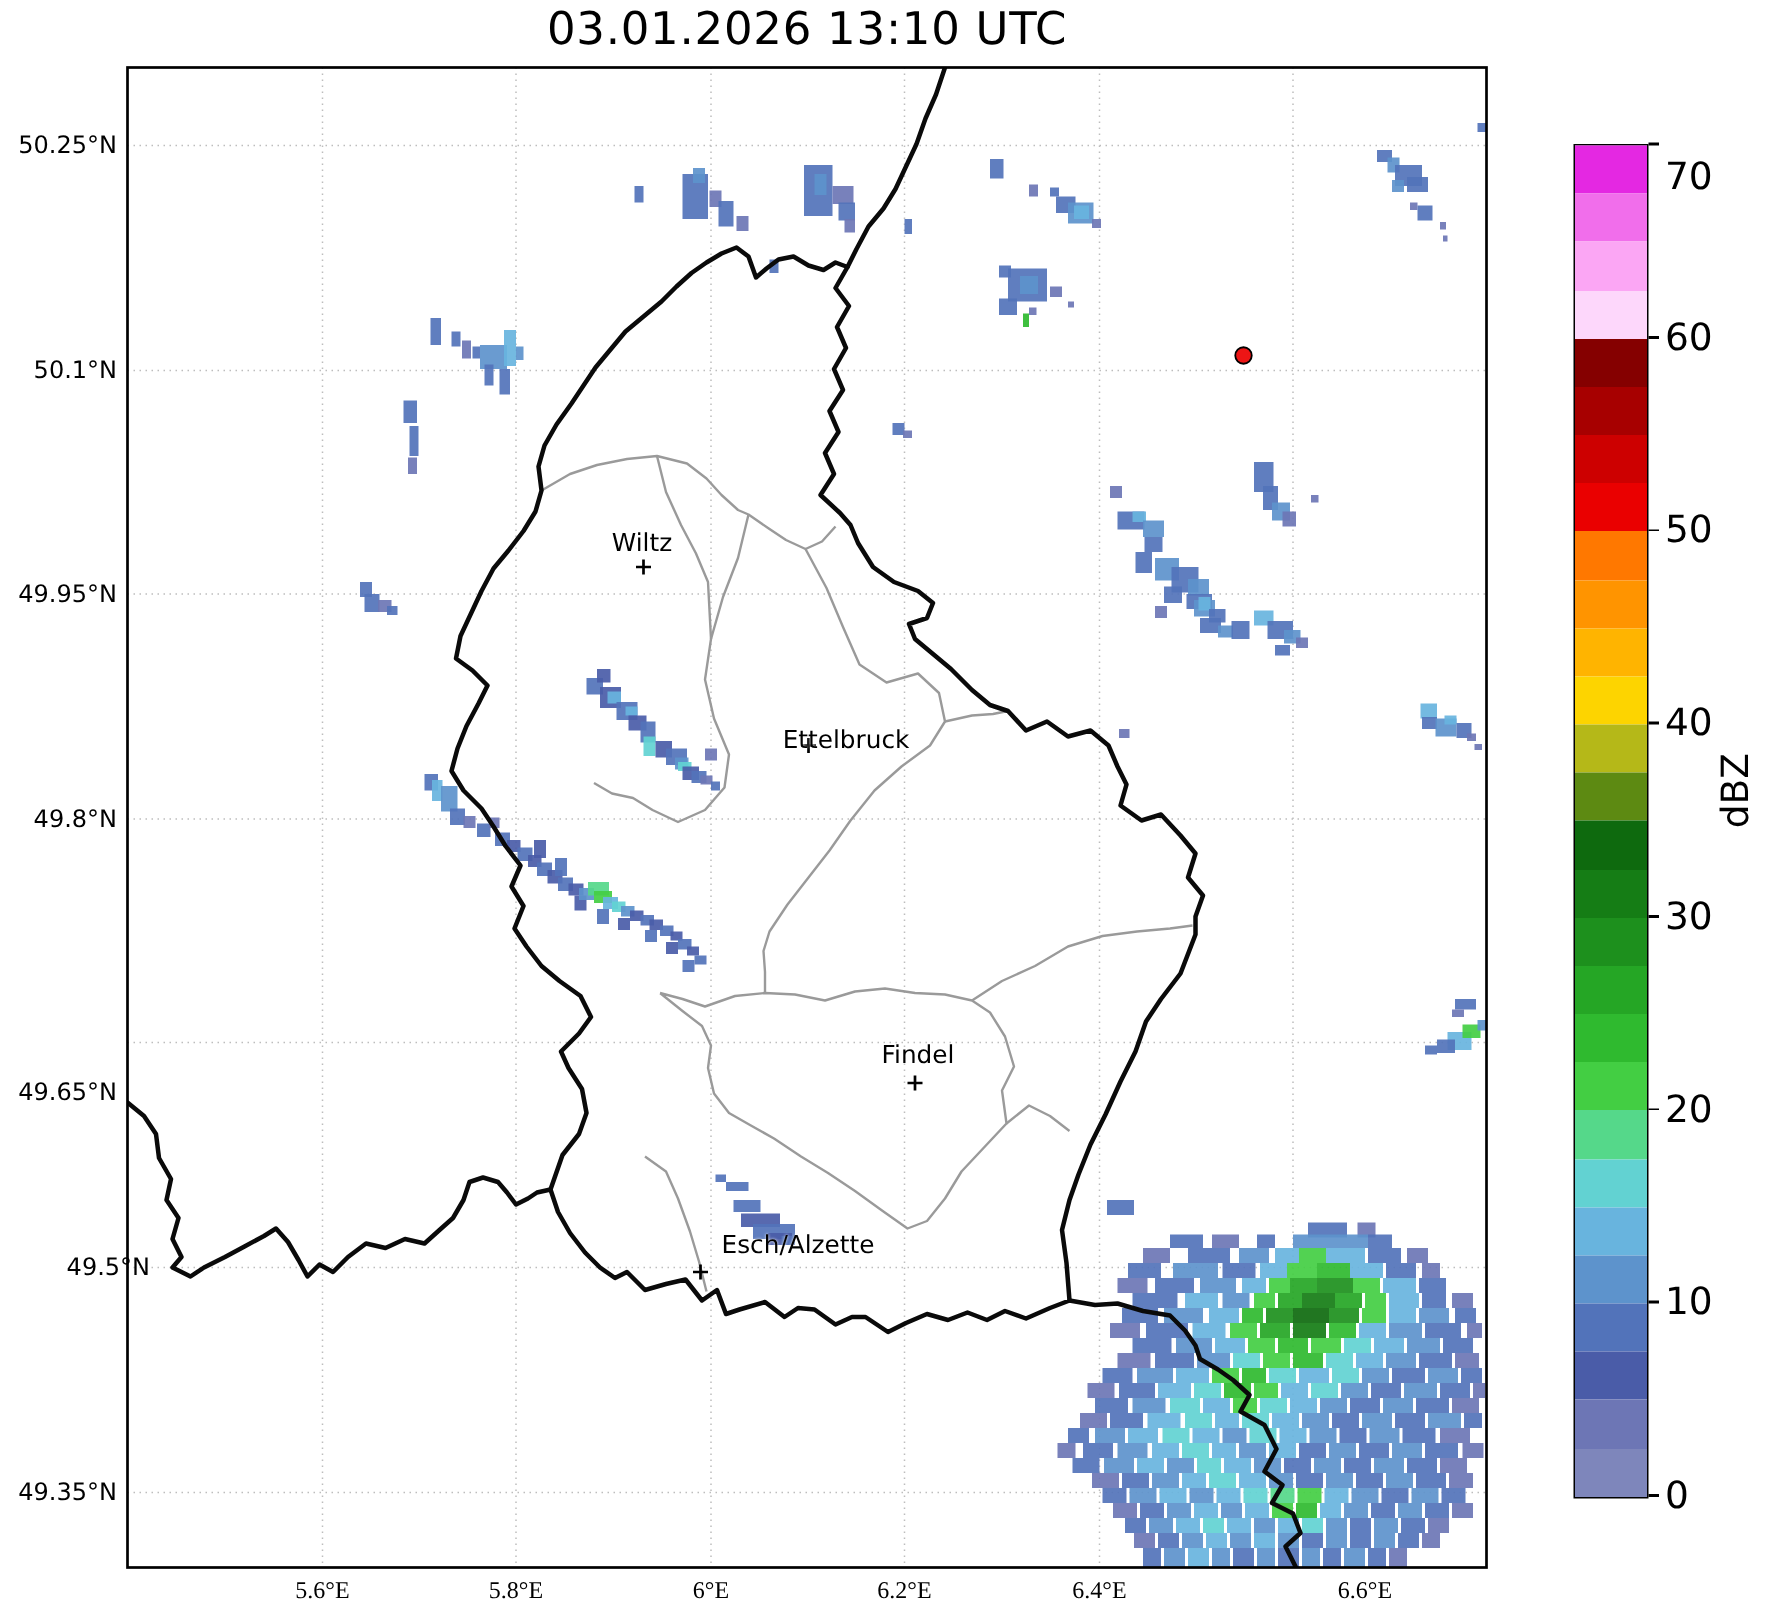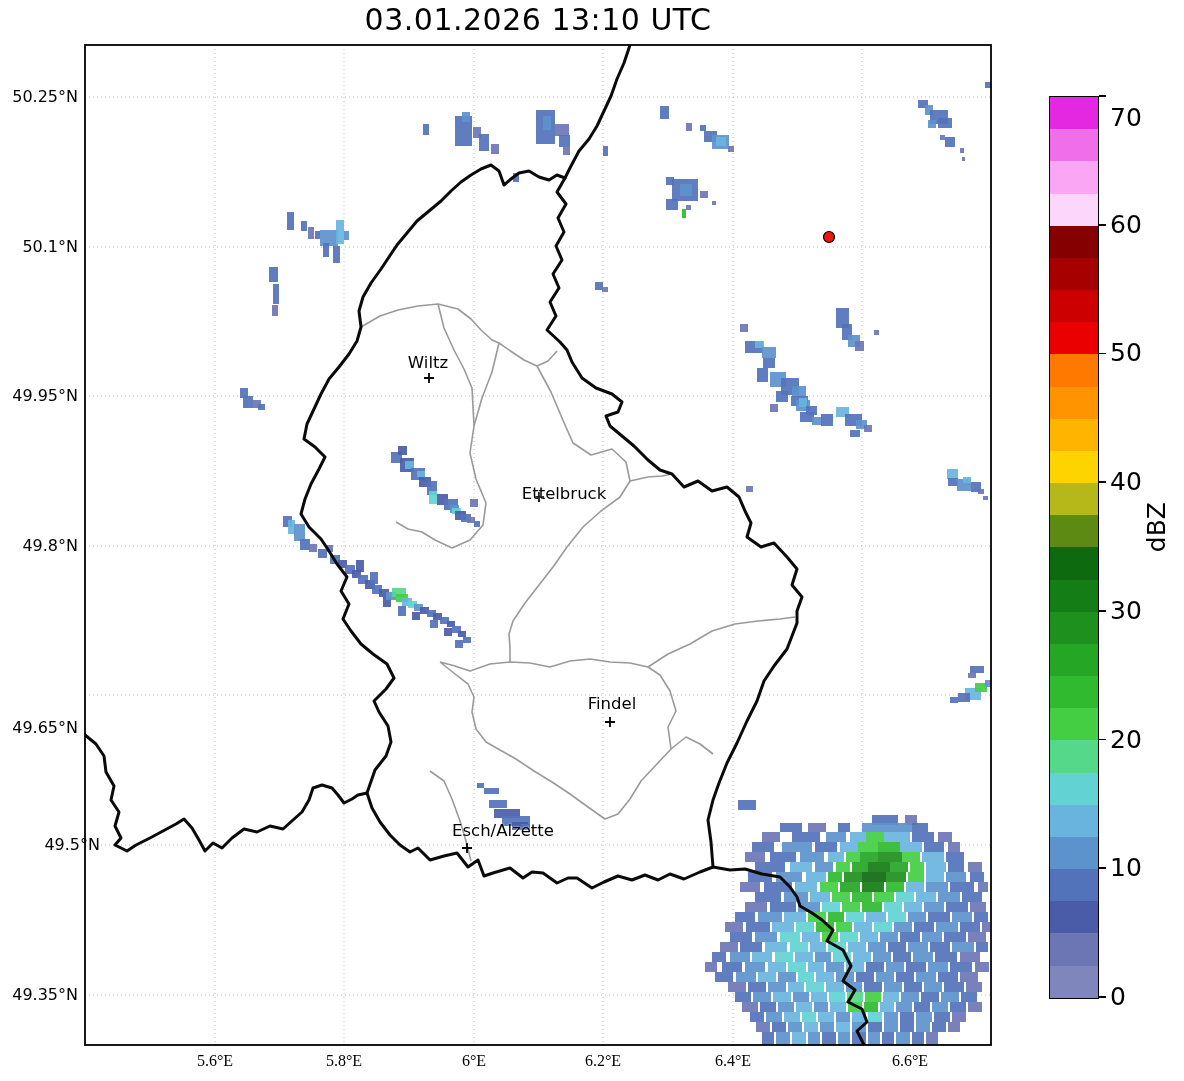--- a/index.html
+++ b/index.html
@@ -550,14 +550,14 @@
     <div class="ytick" style="top: 985px;">49.35°N</div>
     <div class="xtick" style="left: 170px;">5.6°E</div>
     <div class="xtick" style="left: 299px;">5.8°E</div>
     <div class="xtick" style="left: 429px;">6°E</div>
     <div class="xtick" style="left: 558px;">6.2°E</div>
     <div class="xtick" style="left: 688px;">6.4°E</div>
     <div class="xtick" style="left: 865px;">6.6°E</div>
     <div class="city" style="left: 428px; top: 362px;">Wiltz</div>
     <div class="city" style="left: 564px; top: 481px; margin-top: 12px;">Ettelbruck</div>
     <div class="city" style="left: 612px; top: 703px;">Findel</div>
-    <div class="city" style="left: 503px; top: 830px;">Esch/Alzette</div>
+    <div class="city" style="left: 532px; top: 830px;">Esch/Alzette</div>
   </div>
 
 </body></html>

